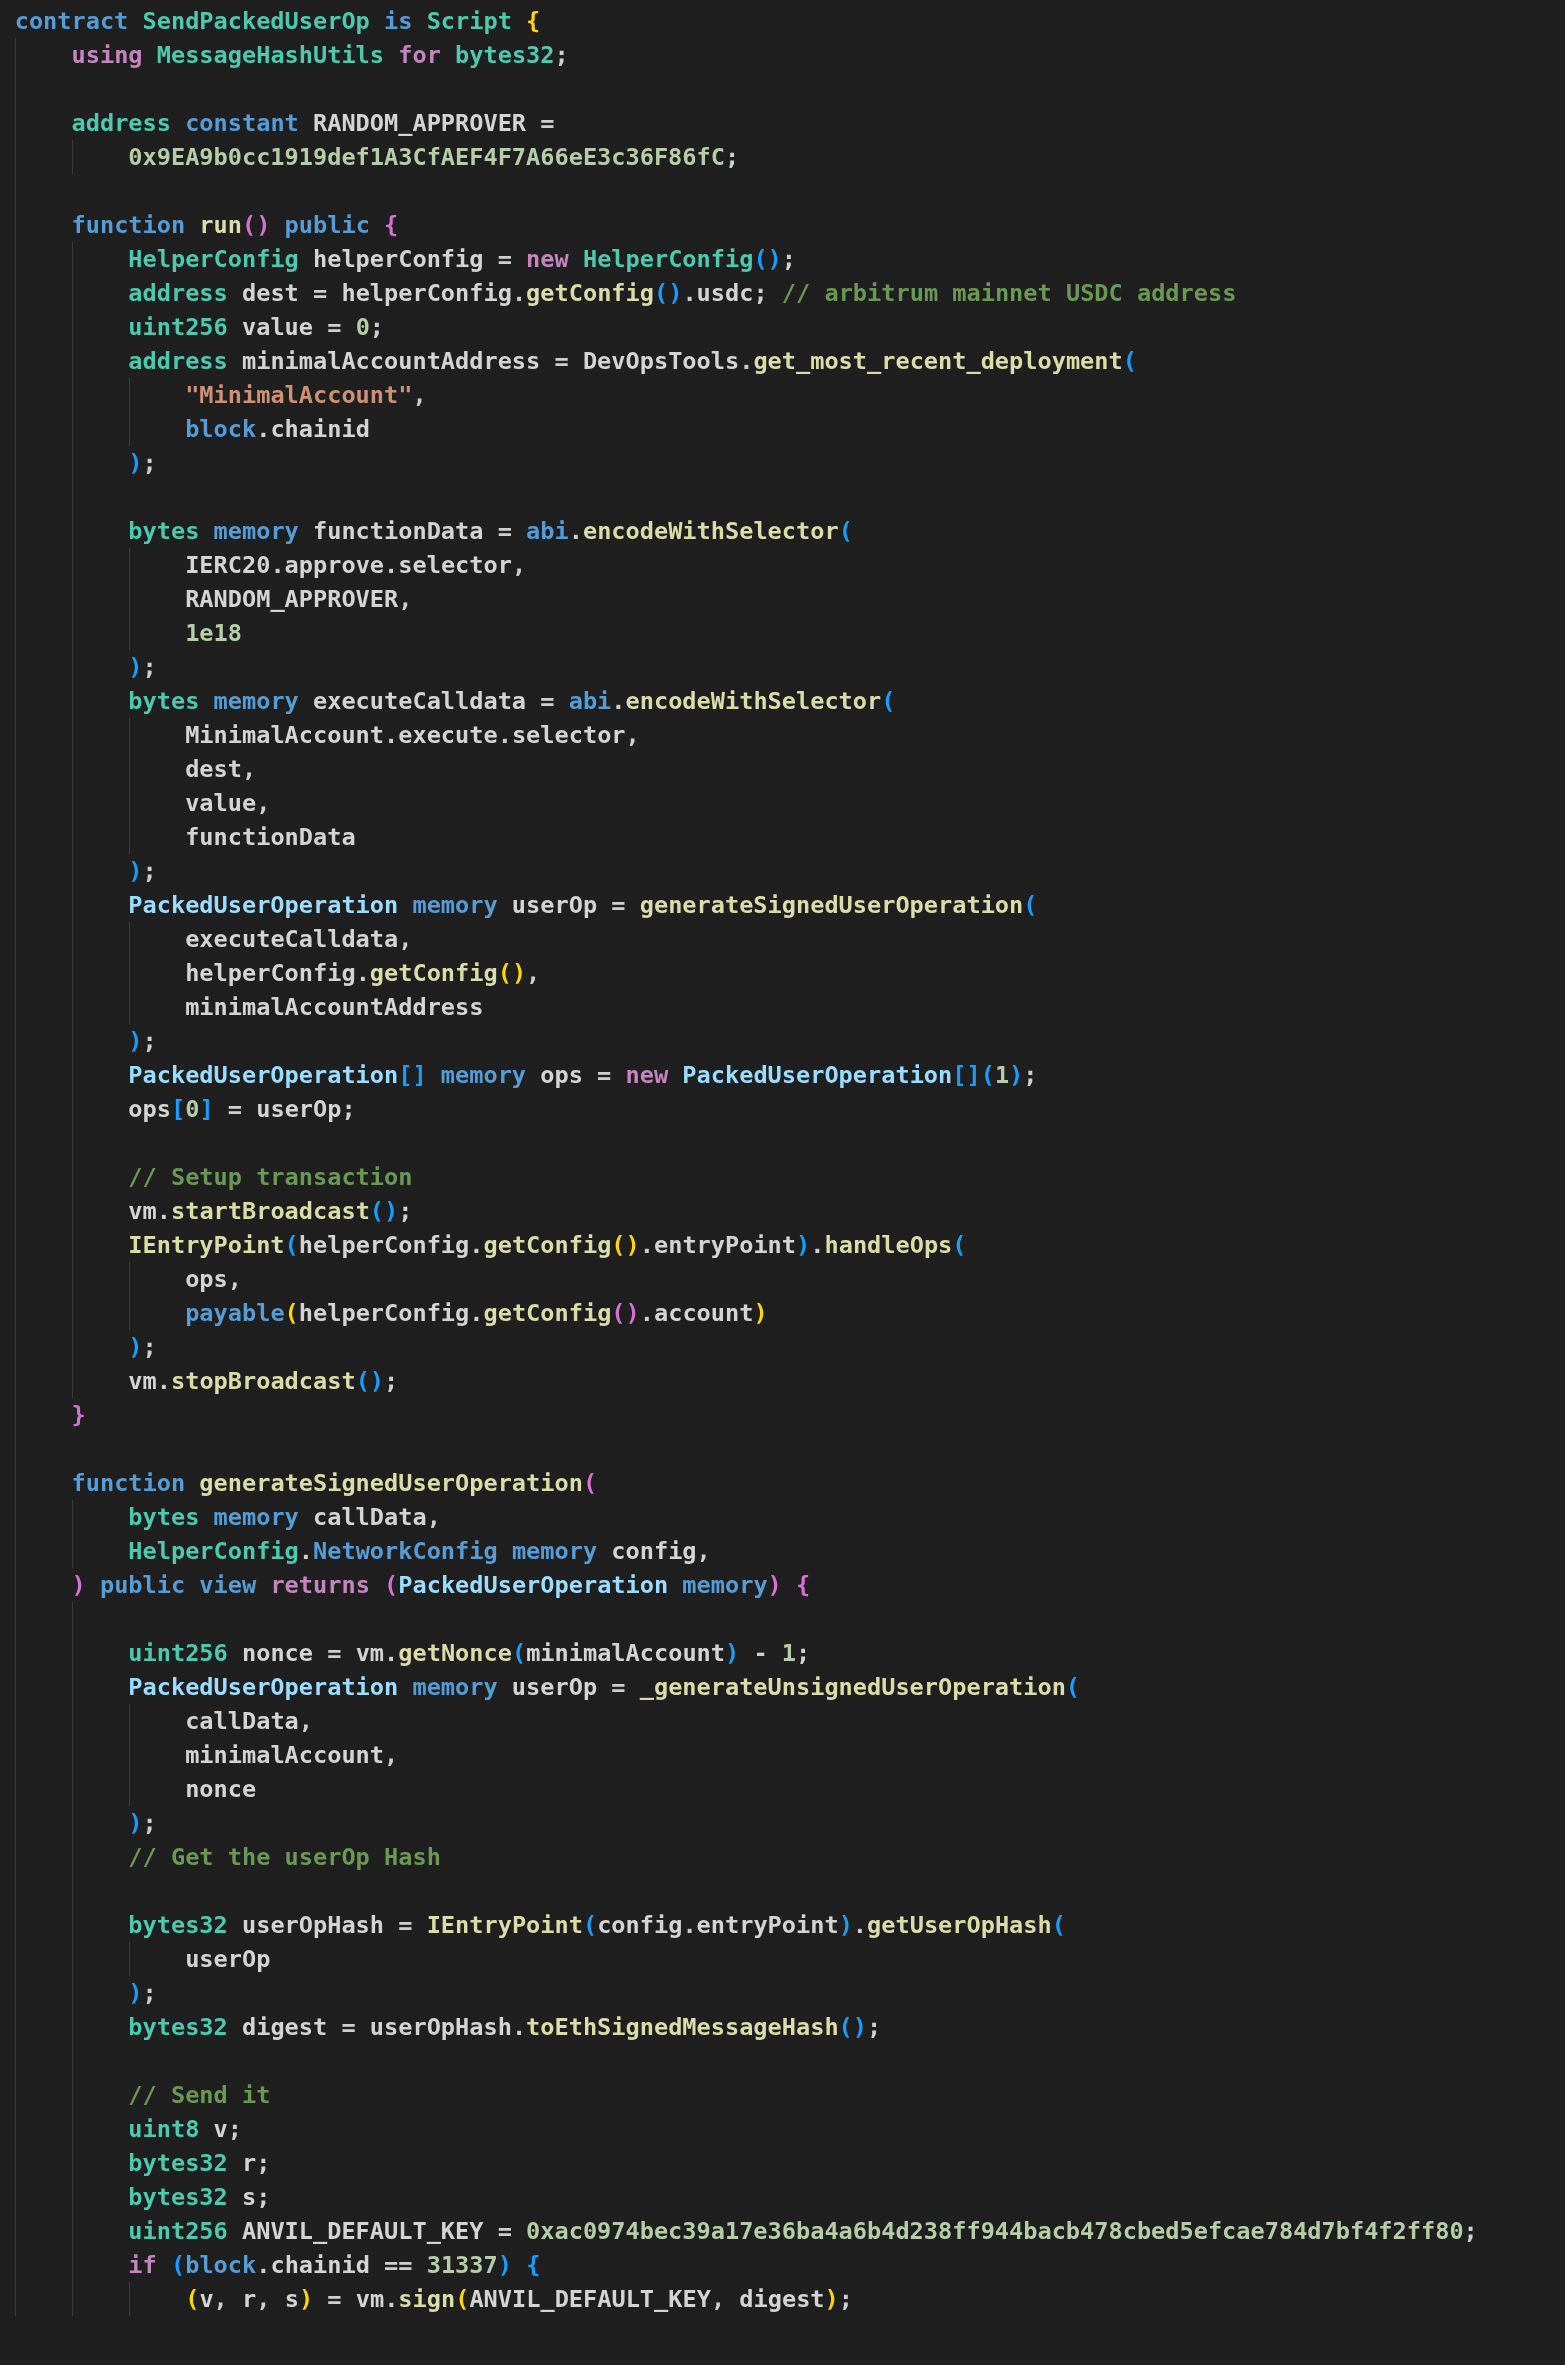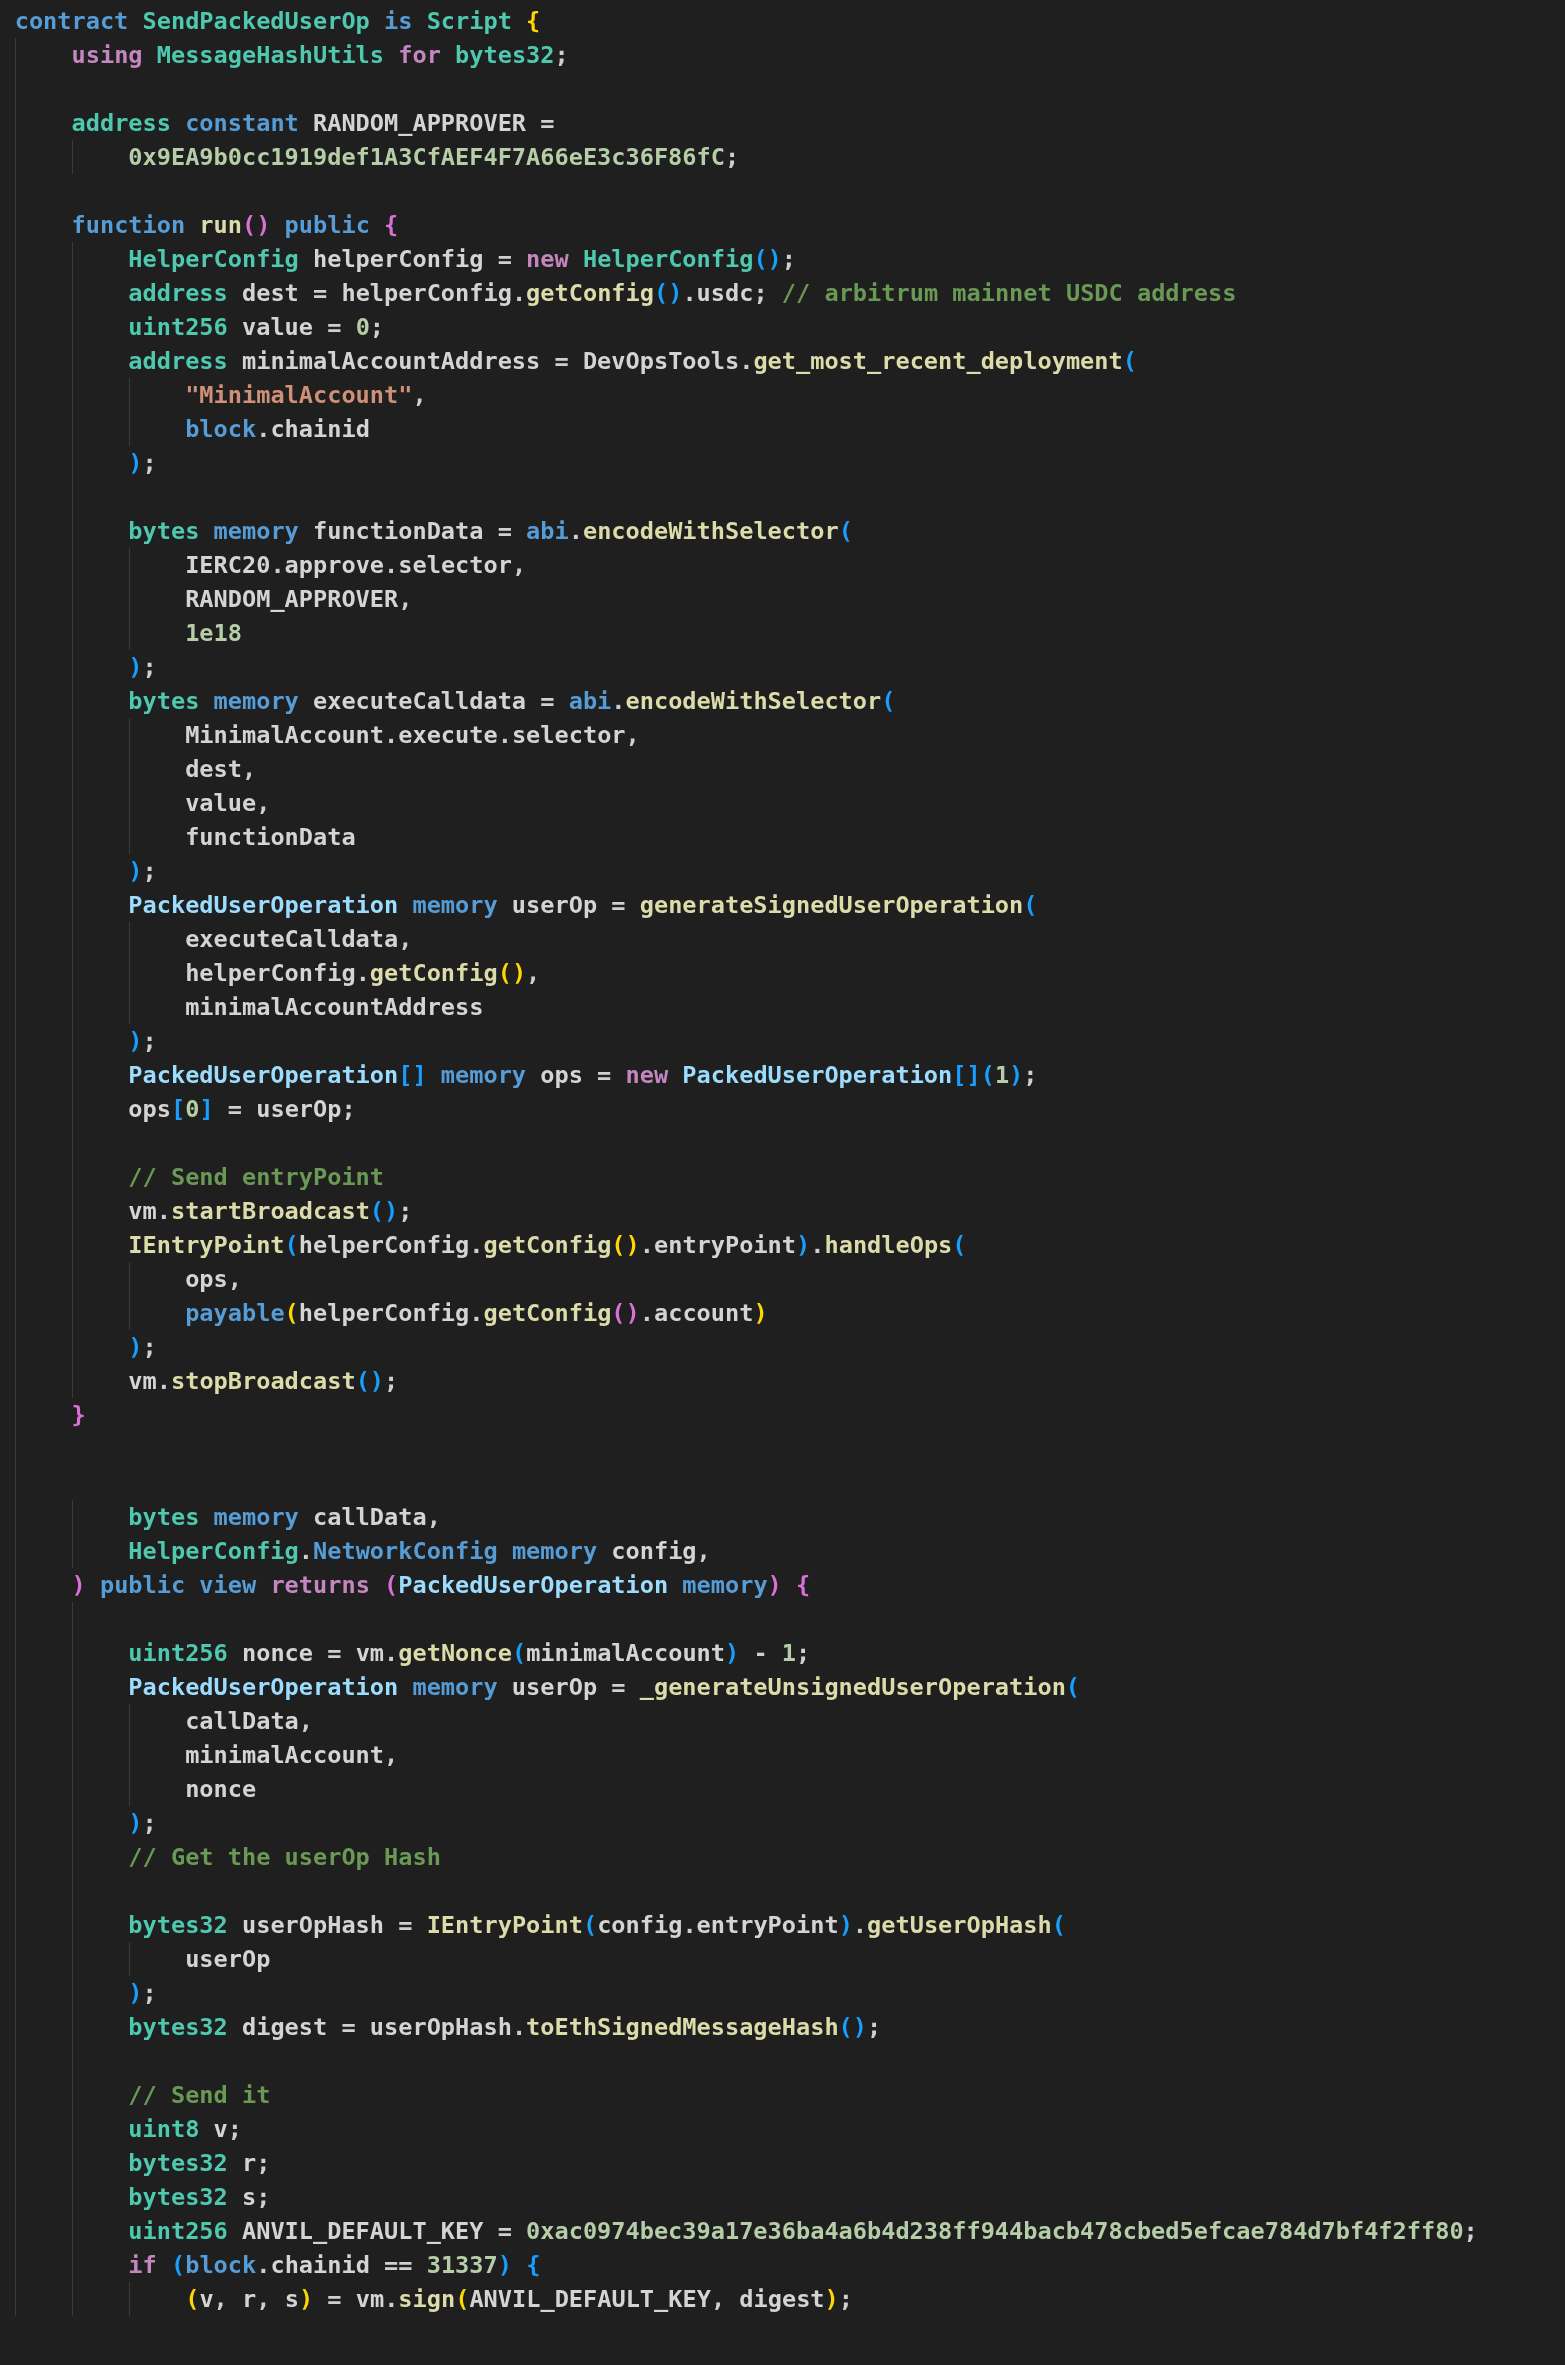--- a/index.html
+++ b/index.html
@@ -73,30 +73,30 @@
     <div class="line"><span class="guide" style="left: 14.7px; background: rgb(58, 60, 58);"></span><span class="guide" style="left: 72px; background: rgb(58, 60, 58);"></span><span class="guide" style="left: 129px; background: rgb(58, 60, 58);"></span><span class="code"><span class="tk tk-ws">            </span><span class="tk tk-var" style="color: rgb(212, 212, 212);">functionData</span></span></div>
     <div class="line"><span class="guide" style="left: 14.7px; background: rgb(58, 60, 58);"></span><span class="guide" style="left: 72px; background: rgb(58, 60, 58);"></span><span class="code"><span class="tk tk-ws">        </span><span class="tk tk-b3" style="color: rgb(23, 159, 255);">)</span><span class="tk tk-op" style="color: rgb(207, 207, 207);">;</span></span></div>
     <div class="line"><span class="guide" style="left: 14.7px; background: rgb(58, 60, 58);"></span><span class="guide" style="left: 72px; background: rgb(58, 60, 58);"></span><span class="code"><span class="tk tk-ws">        </span><span class="tk tk-pbl" style="color: rgb(156, 220, 254);">PackedUserOperation </span><span class="tk tk-kw" style="color: rgb(86, 156, 214);">memory </span><span class="tk tk-var" style="color: rgb(212, 212, 212);">userOp </span><span class="tk tk-op" style="color: rgb(207, 207, 207);">= </span><span class="tk tk-fn" style="color: rgb(220, 220, 170);">generateSignedUserOperation</span><span class="tk tk-b3" style="color: rgb(23, 159, 255);">(</span></span></div>
     <div class="line"><span class="guide" style="left: 14.7px; background: rgb(58, 60, 58);"></span><span class="guide" style="left: 72px; background: rgb(58, 60, 58);"></span><span class="guide" style="left: 129px; background: rgb(58, 60, 58);"></span><span class="code"><span class="tk tk-ws">            </span><span class="tk tk-var" style="color: rgb(212, 212, 212);">executeCalldata</span><span class="tk tk-op" style="color: rgb(207, 207, 207);">,</span></span></div>
     <div class="line"><span class="guide" style="left: 14.7px; background: rgb(58, 60, 58);"></span><span class="guide" style="left: 72px; background: rgb(58, 60, 58);"></span><span class="guide" style="left: 129px; background: rgb(58, 60, 58);"></span><span class="code"><span class="tk tk-ws">            </span><span class="tk tk-var" style="color: rgb(212, 212, 212);">helperConfig</span><span class="tk tk-op" style="color: rgb(207, 207, 207);">.</span><span class="tk tk-fn" style="color: rgb(220, 220, 170);">getConfig</span><span class="tk tk-b1" style="color: rgb(255, 215, 0);">()</span><span class="tk tk-op" style="color: rgb(207, 207, 207);">,</span></span></div>
     <div class="line"><span class="guide" style="left: 14.7px; background: rgb(58, 60, 58);"></span><span class="guide" style="left: 72px; background: rgb(58, 60, 58);"></span><span class="guide" style="left: 129px; background: rgb(58, 60, 58);"></span><span class="code"><span class="tk tk-ws">            </span><span class="tk tk-var" style="color: rgb(212, 212, 212);">minimalAccountAddress</span></span></div>
     <div class="line"><span class="guide" style="left: 14.7px; background: rgb(58, 60, 58);"></span><span class="guide" style="left: 72px; background: rgb(58, 60, 58);"></span><span class="code"><span class="tk tk-ws">        </span><span class="tk tk-b3" style="color: rgb(23, 159, 255);">)</span><span class="tk tk-op" style="color: rgb(207, 207, 207);">;</span></span></div>
     <div class="line"><span class="guide" style="left: 14.7px; background: rgb(58, 60, 58);"></span><span class="guide" style="left: 72px; background: rgb(58, 60, 58);"></span><span class="code"><span class="tk tk-ws">        </span><span class="tk tk-pbl" style="color: rgb(156, 220, 254);">PackedUserOperation</span><span class="tk tk-b3" style="color: rgb(23, 159, 255);">[]</span><span class="tk tk-kw" style="color: rgb(86, 156, 214);"> memory </span><span class="tk tk-var" style="color: rgb(212, 212, 212);">ops </span><span class="tk tk-op" style="color: rgb(207, 207, 207);">= </span><span class="tk tk-ctl" style="color: rgb(197, 134, 192);">new </span><span class="tk tk-pbl" style="color: rgb(156, 220, 254);">PackedUserOperation</span><span class="tk tk-b3" style="color: rgb(23, 159, 255);">[](</span><span class="tk tk-num" style="color: rgb(181, 206, 168);">1</span><span class="tk tk-b3" style="color: rgb(23, 159, 255);">)</span><span class="tk tk-op" style="color: rgb(207, 207, 207);">;</span></span></div>
     <div class="line"><span class="guide" style="left: 14.7px; background: rgb(58, 60, 58);"></span><span class="guide" style="left: 72px; background: rgb(58, 60, 58);"></span><span class="code"><span class="tk tk-ws">        </span><span class="tk tk-var" style="color: rgb(212, 212, 212);">ops</span><span class="tk tk-b3" style="color: rgb(23, 159, 255);">[</span><span class="tk tk-num" style="color: rgb(181, 206, 168);">0</span><span class="tk tk-b3" style="color: rgb(23, 159, 255);">]</span><span class="tk tk-op" style="color: rgb(207, 207, 207);"> = </span><span class="tk tk-var" style="color: rgb(212, 212, 212);">userOp</span><span class="tk tk-op" style="color: rgb(207, 207, 207);">;</span></span></div>
     <div class="line"><span class="guide" style="left: 14.7px; background: rgb(58, 60, 58);"></span><span class="guide" style="left: 72px; background: rgb(58, 60, 58);"></span><span class="code"></span></div>
-    <div class="line"><span class="guide" style="left: 14.7px; background: rgb(58, 60, 58);"></span><span class="guide" style="left: 72px; background: rgb(58, 60, 58);"></span><span class="code"><span class="tk tk-ws">        </span><span class="tk tk-com" style="color: rgb(106, 153, 85);">// Send entryPoint</span></span></div>
+    <div class="line"><span class="guide" style="left: 14.7px; background: rgb(58, 60, 58);"></span><span class="guide" style="left: 72px; background: rgb(58, 60, 58);"></span><span class="code"><span class="tk tk-ws">        </span><span class="tk tk-com" style="color: rgb(106, 153, 85);">// Setup transaction</span></span></div>
     <div class="line"><span class="guide" style="left: 14.7px; background: rgb(58, 60, 58);"></span><span class="guide" style="left: 72px; background: rgb(58, 60, 58);"></span><span class="code"><span class="tk tk-ws">        </span><span class="tk tk-var" style="color: rgb(212, 212, 212);">vm</span><span class="tk tk-op" style="color: rgb(207, 207, 207);">.</span><span class="tk tk-fn" style="color: rgb(220, 220, 170);">startBroadcast</span><span class="tk tk-b3" style="color: rgb(23, 159, 255);">()</span><span class="tk tk-op" style="color: rgb(207, 207, 207);">;</span></span></div>
     <div class="line"><span class="guide" style="left: 14.7px; background: rgb(58, 60, 58);"></span><span class="guide" style="left: 72px; background: rgb(58, 60, 58);"></span><span class="code"><span class="tk tk-ws">        </span><span class="tk tk-fn" style="color: rgb(220, 220, 170);">IEntryPoint</span><span class="tk tk-b3" style="color: rgb(23, 159, 255);">(</span><span class="tk tk-var" style="color: rgb(212, 212, 212);">helperConfig</span><span class="tk tk-op" style="color: rgb(207, 207, 207);">.</span><span class="tk tk-fn" style="color: rgb(220, 220, 170);">getConfig</span><span class="tk tk-b1" style="color: rgb(255, 215, 0);">()</span><span class="tk tk-op" style="color: rgb(207, 207, 207);">.</span><span class="tk tk-var" style="color: rgb(212, 212, 212);">entryPoint</span><span class="tk tk-b3" style="color: rgb(23, 159, 255);">)</span><span class="tk tk-op" style="color: rgb(207, 207, 207);">.</span><span class="tk tk-fn" style="color: rgb(220, 220, 170);">handleOps</span><span class="tk tk-b3" style="color: rgb(23, 159, 255);">(</span></span></div>
     <div class="line"><span class="guide" style="left: 14.7px; background: rgb(58, 60, 58);"></span><span class="guide" style="left: 72px; background: rgb(58, 60, 58);"></span><span class="guide" style="left: 129px; background: rgb(58, 60, 58);"></span><span class="code"><span class="tk tk-ws">            </span><span class="tk tk-var" style="color: rgb(212, 212, 212);">ops</span><span class="tk tk-op" style="color: rgb(207, 207, 207);">,</span></span></div>
     <div class="line"><span class="guide" style="left: 14.7px; background: rgb(58, 60, 58);"></span><span class="guide" style="left: 72px; background: rgb(58, 60, 58);"></span><span class="guide" style="left: 129px; background: rgb(58, 60, 58);"></span><span class="code"><span class="tk tk-ws">            </span><span class="tk tk-kw" style="color: rgb(86, 156, 214);">payable</span><span class="tk tk-b1" style="color: rgb(255, 215, 0);">(</span><span class="tk tk-var" style="color: rgb(212, 212, 212);">helperConfig</span><span class="tk tk-op" style="color: rgb(207, 207, 207);">.</span><span class="tk tk-fn" style="color: rgb(220, 220, 170);">getConfig</span><span class="tk tk-b2" style="color: rgb(218, 112, 214);">()</span><span class="tk tk-op" style="color: rgb(207, 207, 207);">.</span><span class="tk tk-var" style="color: rgb(212, 212, 212);">account</span><span class="tk tk-b1" style="color: rgb(255, 215, 0);">)</span></span></div>
     <div class="line"><span class="guide" style="left: 14.7px; background: rgb(58, 60, 58);"></span><span class="guide" style="left: 72px; background: rgb(58, 60, 58);"></span><span class="code"><span class="tk tk-ws">        </span><span class="tk tk-b3" style="color: rgb(23, 159, 255);">)</span><span class="tk tk-op" style="color: rgb(207, 207, 207);">;</span></span></div>
     <div class="line"><span class="guide" style="left: 14.7px; background: rgb(58, 60, 58);"></span><span class="guide" style="left: 72px; background: rgb(58, 60, 58);"></span><span class="code"><span class="tk tk-ws">        </span><span class="tk tk-var" style="color: rgb(212, 212, 212);">vm</span><span class="tk tk-op" style="color: rgb(207, 207, 207);">.</span><span class="tk tk-fn" style="color: rgb(220, 220, 170);">stopBroadcast</span><span class="tk tk-b3" style="color: rgb(23, 159, 255);">()</span><span class="tk tk-op" style="color: rgb(207, 207, 207);">;</span></span></div>
     <div class="line"><span class="guide" style="left: 14.7px; background: rgb(58, 60, 58);"></span><span class="code"><span class="tk tk-ws">    </span><span class="tk tk-b2" style="color: rgb(218, 112, 214);">}</span></span></div>
     <div class="line"><span class="guide" style="left: 14.7px; background: rgb(58, 60, 58);"></span><span class="code"></span></div>
-    <div class="line"><span class="guide" style="left: 14.7px; background: rgb(58, 60, 58);"></span></div>
+    <div class="line"><span class="guide" style="left: 14.7px; background: rgb(58, 60, 58);"></span><span class="code"><span class="tk tk-ws">    </span><span class="tk tk-kw" style="color: rgb(86, 156, 214);">function </span><span class="tk tk-fn" style="color: rgb(220, 220, 170);">generateSignedUserOperation</span><span class="tk tk-b2" style="color: rgb(218, 112, 214);">(</span></span></div>
     <div class="line"><span class="guide" style="left: 14.7px; background: rgb(58, 60, 58);"></span><span class="guide" style="left: 72px; background: rgb(58, 60, 58);"></span><span class="code"><span class="tk tk-ws">        </span><span class="tk tk-typ" style="color: rgb(78, 201, 176);">bytes </span><span class="tk tk-kw" style="color: rgb(86, 156, 214);">memory </span><span class="tk tk-var" style="color: rgb(212, 212, 212);">callData</span><span class="tk tk-op" style="color: rgb(207, 207, 207);">,</span></span></div>
     <div class="line"><span class="guide" style="left: 14.7px; background: rgb(58, 60, 58);"></span><span class="guide" style="left: 72px; background: rgb(58, 60, 58);"></span><span class="code"><span class="tk tk-ws">        </span><span class="tk tk-typ" style="color: rgb(78, 201, 176);">HelperConfig</span><span class="tk tk-op" style="color: rgb(207, 207, 207);">.</span><span class="tk tk-kw" style="color: rgb(86, 156, 214);">NetworkConfig memory </span><span class="tk tk-var" style="color: rgb(212, 212, 212);">config</span><span class="tk tk-op" style="color: rgb(207, 207, 207);">,</span></span></div>
     <div class="line"><span class="guide" style="left: 14.7px; background: rgb(58, 60, 58);"></span><span class="code"><span class="tk tk-ws">    </span><span class="tk tk-b2" style="color: rgb(218, 112, 214);">) </span><span class="tk tk-kw" style="color: rgb(86, 156, 214);">public view </span><span class="tk tk-ctl" style="color: rgb(197, 134, 192);">returns </span><span class="tk tk-b2" style="color: rgb(218, 112, 214);">(</span><span class="tk tk-pbl" style="color: rgb(156, 220, 254);">PackedUserOperation</span><span class="tk tk-kw" style="color: rgb(86, 156, 214);"> memory</span><span class="tk tk-b2" style="color: rgb(218, 112, 214);">) {</span></span></div>
     <div class="line"><span class="guide" style="left: 14.7px; background: rgb(58, 60, 58);"></span><span class="guide" style="left: 72px; background: rgb(58, 60, 58);"></span></div>
     <div class="line"><span class="guide" style="left: 14.7px; background: rgb(58, 60, 58);"></span><span class="guide" style="left: 72px; background: rgb(58, 60, 58);"></span><span class="code"><span class="tk tk-ws">        </span><span class="tk tk-typ" style="color: rgb(78, 201, 176);">uint256 </span><span class="tk tk-var" style="color: rgb(212, 212, 212);">nonce </span><span class="tk tk-op" style="color: rgb(207, 207, 207);">= </span><span class="tk tk-var" style="color: rgb(212, 212, 212);">vm</span><span class="tk tk-op" style="color: rgb(207, 207, 207);">.</span><span class="tk tk-fn" style="color: rgb(220, 220, 170);">getNonce</span><span class="tk tk-b3" style="color: rgb(23, 159, 255);">(</span><span class="tk tk-var" style="color: rgb(212, 212, 212);">minimalAccount</span><span class="tk tk-b3" style="color: rgb(23, 159, 255);">)</span><span class="tk tk-op" style="color: rgb(207, 207, 207);"> - </span><span class="tk tk-num" style="color: rgb(181, 206, 168);">1</span><span class="tk tk-op" style="color: rgb(207, 207, 207);">;</span></span></div>
     <div class="line"><span class="guide" style="left: 14.7px; background: rgb(58, 60, 58);"></span><span class="guide" style="left: 72px; background: rgb(58, 60, 58);"></span><span class="code"><span class="tk tk-ws">        </span><span class="tk tk-pbl" style="color: rgb(156, 220, 254);">PackedUserOperation </span><span class="tk tk-kw" style="color: rgb(86, 156, 214);">memory </span><span class="tk tk-var" style="color: rgb(212, 212, 212);">userOp </span><span class="tk tk-op" style="color: rgb(207, 207, 207);">= </span><span class="tk tk-fn" style="color: rgb(220, 220, 170);">_generateUnsignedUserOperation</span><span class="tk tk-b3" style="color: rgb(23, 159, 255);">(</span></span></div>
     <div class="line"><span class="guide" style="left: 14.7px; background: rgb(58, 60, 58);"></span><span class="guide" style="left: 72px; background: rgb(58, 60, 58);"></span><span class="guide" style="left: 129px; background: rgb(58, 60, 58);"></span><span class="code"><span class="tk tk-ws">            </span><span class="tk tk-var" style="color: rgb(212, 212, 212);">callData</span><span class="tk tk-op" style="color: rgb(207, 207, 207);">,</span></span></div>
     <div class="line"><span class="guide" style="left: 14.7px; background: rgb(58, 60, 58);"></span><span class="guide" style="left: 72px; background: rgb(58, 60, 58);"></span><span class="guide" style="left: 129px; background: rgb(58, 60, 58);"></span><span class="code"><span class="tk tk-ws">            </span><span class="tk tk-var" style="color: rgb(212, 212, 212);">minimalAccount</span><span class="tk tk-op" style="color: rgb(207, 207, 207);">,</span></span></div>
     <div class="line"><span class="guide" style="left: 14.7px; background: rgb(58, 60, 58);"></span><span class="guide" style="left: 72px; background: rgb(58, 60, 58);"></span><span class="guide" style="left: 129px; background: rgb(58, 60, 58);"></span><span class="code"><span class="tk tk-ws">            </span><span class="tk tk-var" style="color: rgb(212, 212, 212);">nonce</span></span></div>
     <div class="line"><span class="guide" style="left: 14.7px; background: rgb(58, 60, 58);"></span><span class="guide" style="left: 72px; background: rgb(58, 60, 58);"></span><span class="code"><span class="tk tk-ws">        </span><span class="tk tk-b3" style="color: rgb(23, 159, 255);">)</span><span class="tk tk-op" style="color: rgb(207, 207, 207);">;</span></span></div>

